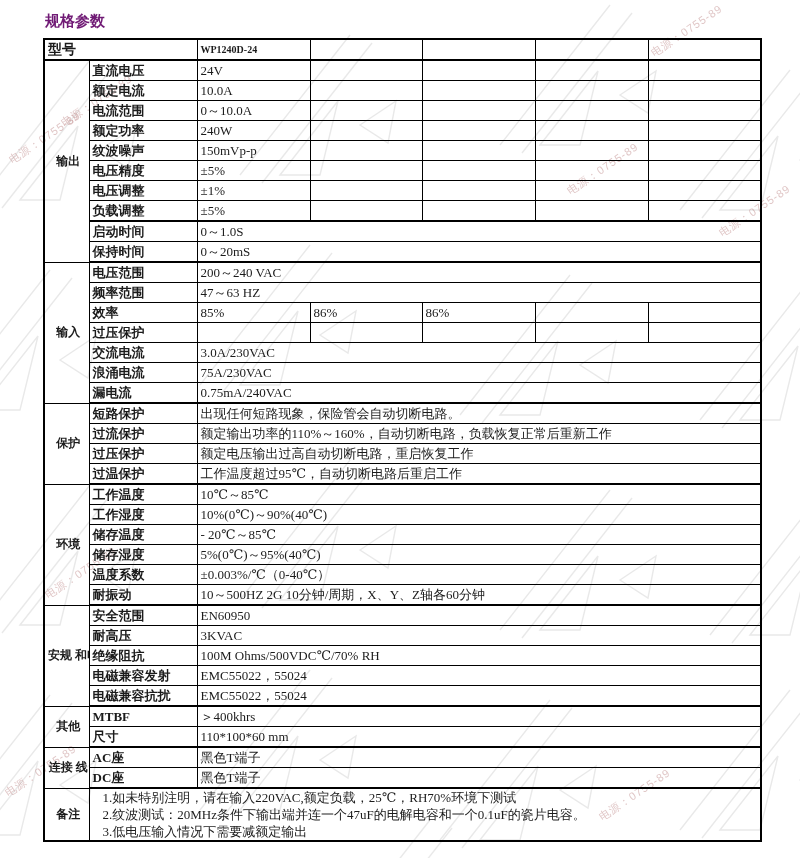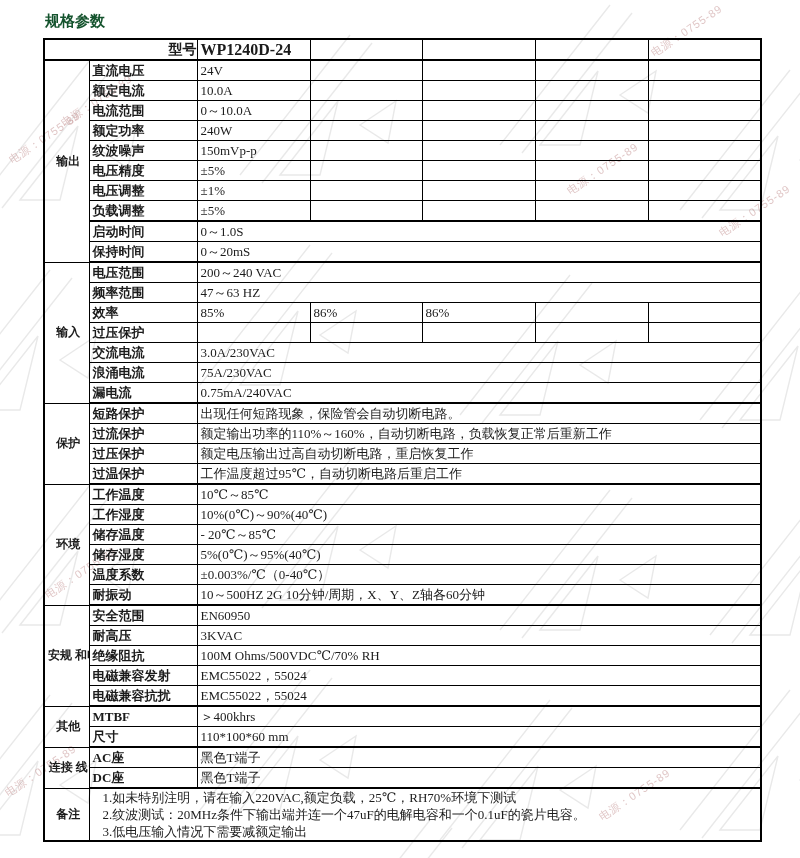--- a/index.html
+++ b/index.html
@@ -15,21 +15,21 @@
     position:absolute;white-space:nowrap;
     font-family:"Liberation Sans",sans-serif;
     font-size:11px;letter-spacing:1px;
     color:rgba(193,142,142,0.50);
     transform:rotate(-34deg);transform-origin:left top;
   }
   
   #content{position:absolute;inset:0;z-index:1;}
   .page-title{
     position:absolute;left:45px;top:12px;
-    font-size:15px;font-weight:bold;color:#14532d;
+    font-size:15px;font-weight:bold;color:#701a75;
   }
   table.spec{
     position:absolute;left:43px;top:38px;
     border-collapse:collapse;table-layout:fixed;
     width:717px;
     font-size:13px;
   }
   table.spec{border:2px solid #000;}
   table.spec td{
     border:1px solid #000;
@@ -38,22 +38,22 @@
     vertical-align:middle;
   }
   td.sec{
     text-align:center;font-weight:bold;font-size:12px;
     white-space:pre-line;line-height:17px;padding:0;
     border-bottom-width:2px;border-top-width:2px;
   }
   td.lbl{padding-left:4px;font-weight:bold;}
   td.val{padding-left:4px;margin-left:20px;}
   td.merged{text-align:left;padding:0;}
-  td.model-l{text-align:right;font-weight:bold;font-size:14px;padding:0;}
-  td.model-v{font-weight:bold;font-size:16px;}
+  td.model-l{text-align:left;font-weight:bold;font-size:14px;padding:0;}
+  td.model-v{font-weight:bold;font-size:10px;}
   tr.thick td{border-bottom-width:2px;}
   td.notes{
     vertical-align:top;white-space:normal;padding:2px 4px 0 6px;
     line-height:20px;height:79px;
   }
   td.notes div{white-space:nowrap;overflow:hidden;margin-left:10px;}
 </style>
 </head>
 <body>
 

